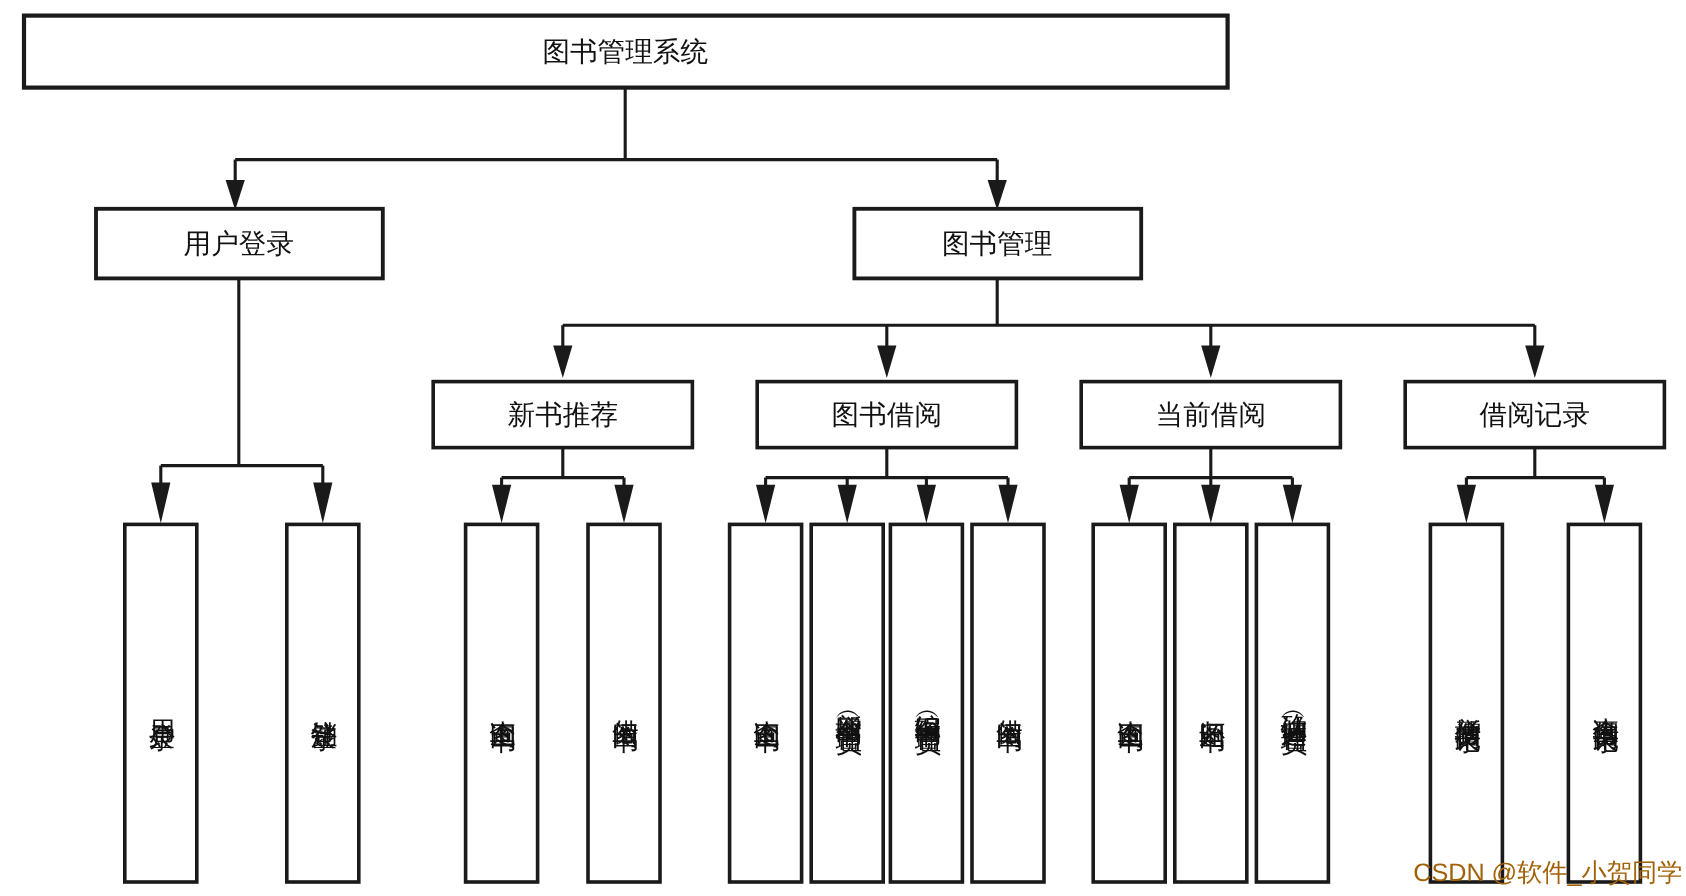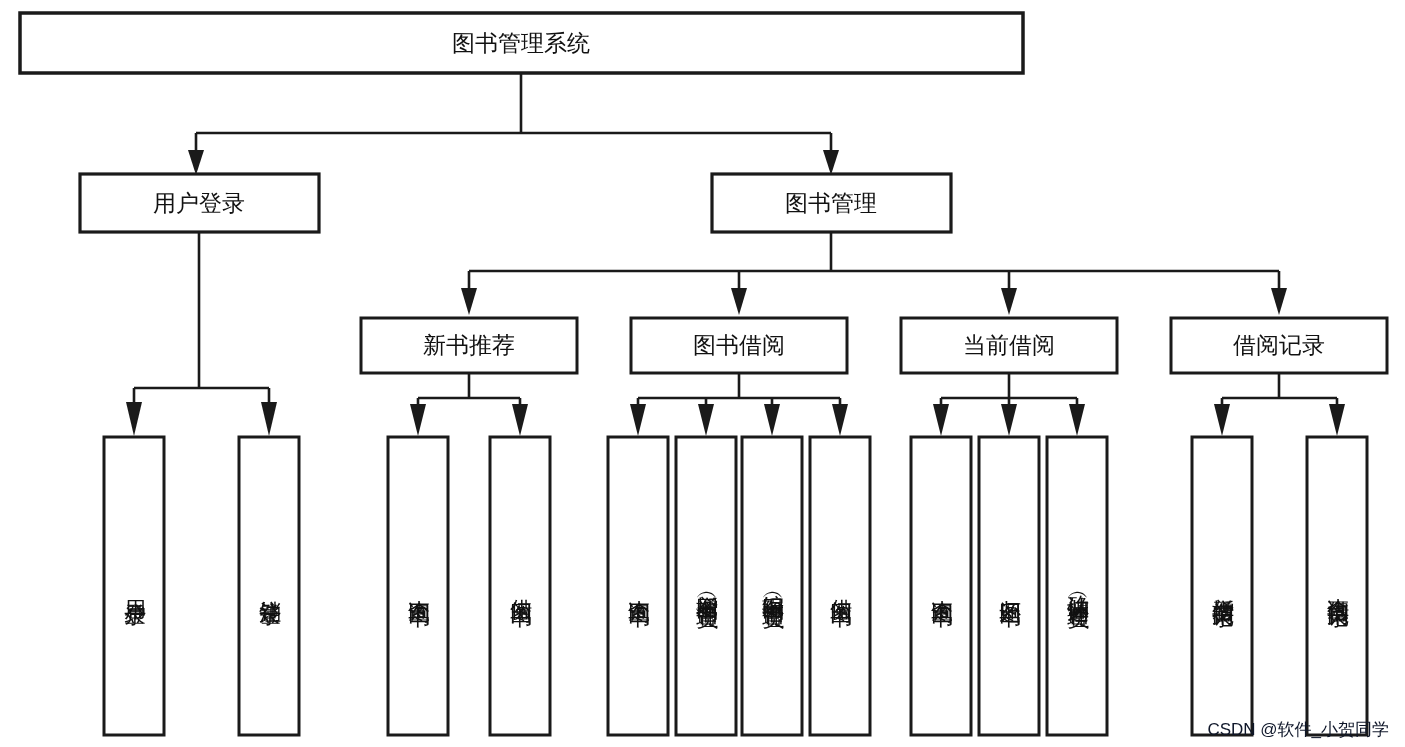--- a/index.html
+++ b/index.html
@@ -55,25 +55,25 @@
   .node-label.vertical {
     font-size: 22px;
     writing-mode: vertical-rl;
     text-orientation: upright;
     letter-spacing: 2px;
     dominant-baseline: middle;
     text-anchor: middle;
   }
   .watermark {
     position: absolute;
-    right: 16px;
+    right: 3px;
     bottom: 6px;
     font-family: "Liberation Sans", "DejaVu Sans", sans-serif;
-    font-size: 17px;
-    color: #0f172a;
+    font-size: 21px;
+    color: #a16207;
     white-space: nowrap;
     user-select: none;
     pointer-events: none;
   }
 </style>
 </head>
 <body>
 
 <div id="diagram-root">
 

